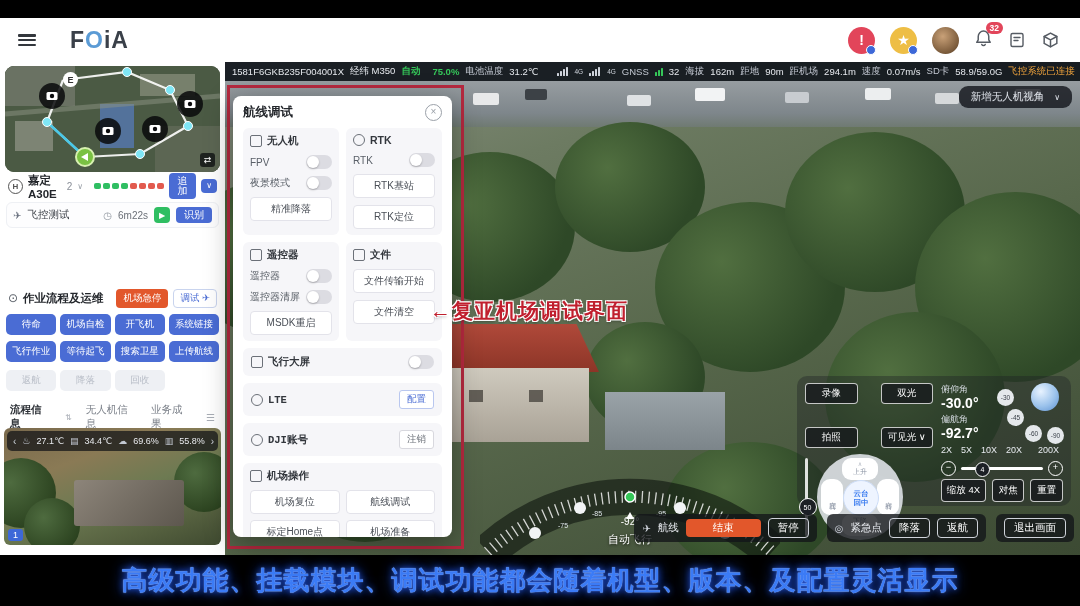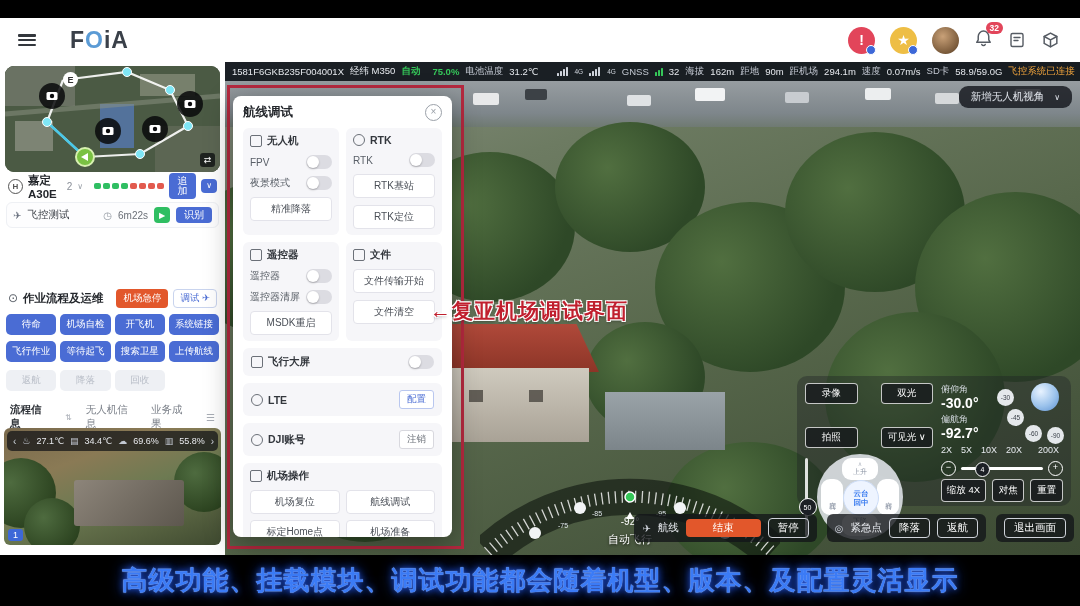--- a/index.html
+++ b/index.html
@@ -121,21 +121,21 @@
   .mct{display:flex;align-items:center;gap:5px;font-size:10.5px;font-weight:700;color:#33373d;}
   .micon{width:10px;height:10px;border:1.3px solid #6b7078;border-radius:2px;flex:0 0 auto;}
   .micon.rnd{border-radius:50%;}
   .trow{display:flex;justify-content:space-between;align-items:center;margin-top:7px;font-size:10px;color:#5a6068;}
   .tog{width:26px;height:14px;border-radius:7px;background:#dcdce2;position:relative;cursor:pointer;flex:0 0 auto;}
   .tog::after{content:'';position:absolute;left:1px;top:1px;width:12px;height:12px;border-radius:50%;background:#fff;
               box-shadow:0 1px 2px rgba(0,0,0,.25);}
   .cbtn{margin-top:7px;background:#fff;border:1px solid #e3e3ea;border-radius:4px;text-align:center;
         padding:4px 0;font-size:10px;color:#4a4f57;cursor:pointer;}
   .wrow{background:#f6f6f9;border-radius:6px;padding:7px 8px;margin-top:7px;display:flex;align-items:center;gap:5px;}
-  .wrow .mct{flex:1;}
+  .wrow .mct{flex:1;font-family:Liberation Mono, monospace;}
   .linkbtn{border:1px solid #b9c7ef;color:#4a6cd4;background:#fff;border-radius:3px;font-size:9.5px;padding:2px 7px;cursor:pointer;}
   .graybtn{border:1px solid #d8d8de;color:#6b7078;background:#fff;border-radius:3px;font-size:9.5px;padding:2px 7px;cursor:pointer;}
   .dockgrid{display:grid;grid-template-columns:1fr 1fr;gap:6px;margin-top:7px;}
   .anno{position:absolute;left:430px;top:297px;z-index:60;font-size:21px;font-weight:900;color:#c01f2e;
         text-shadow:-1px -1px 0 #fff,1px -1px 0 #fff,-1px 1px 0 #fff,1px 1px 0 #fff,0 2px 3px rgba(0,0,0,.35);
         letter-spacing:1px;white-space:nowrap;}
 
   
   .campanel{position:absolute;left:572px;top:314px;width:274px;height:130px;background:rgba(28,32,36,.38);
             border-radius:10px;z-index:20;color:#eef1f5;padding:7px 8px;box-sizing:border-box;display:flex;gap:8px;}

